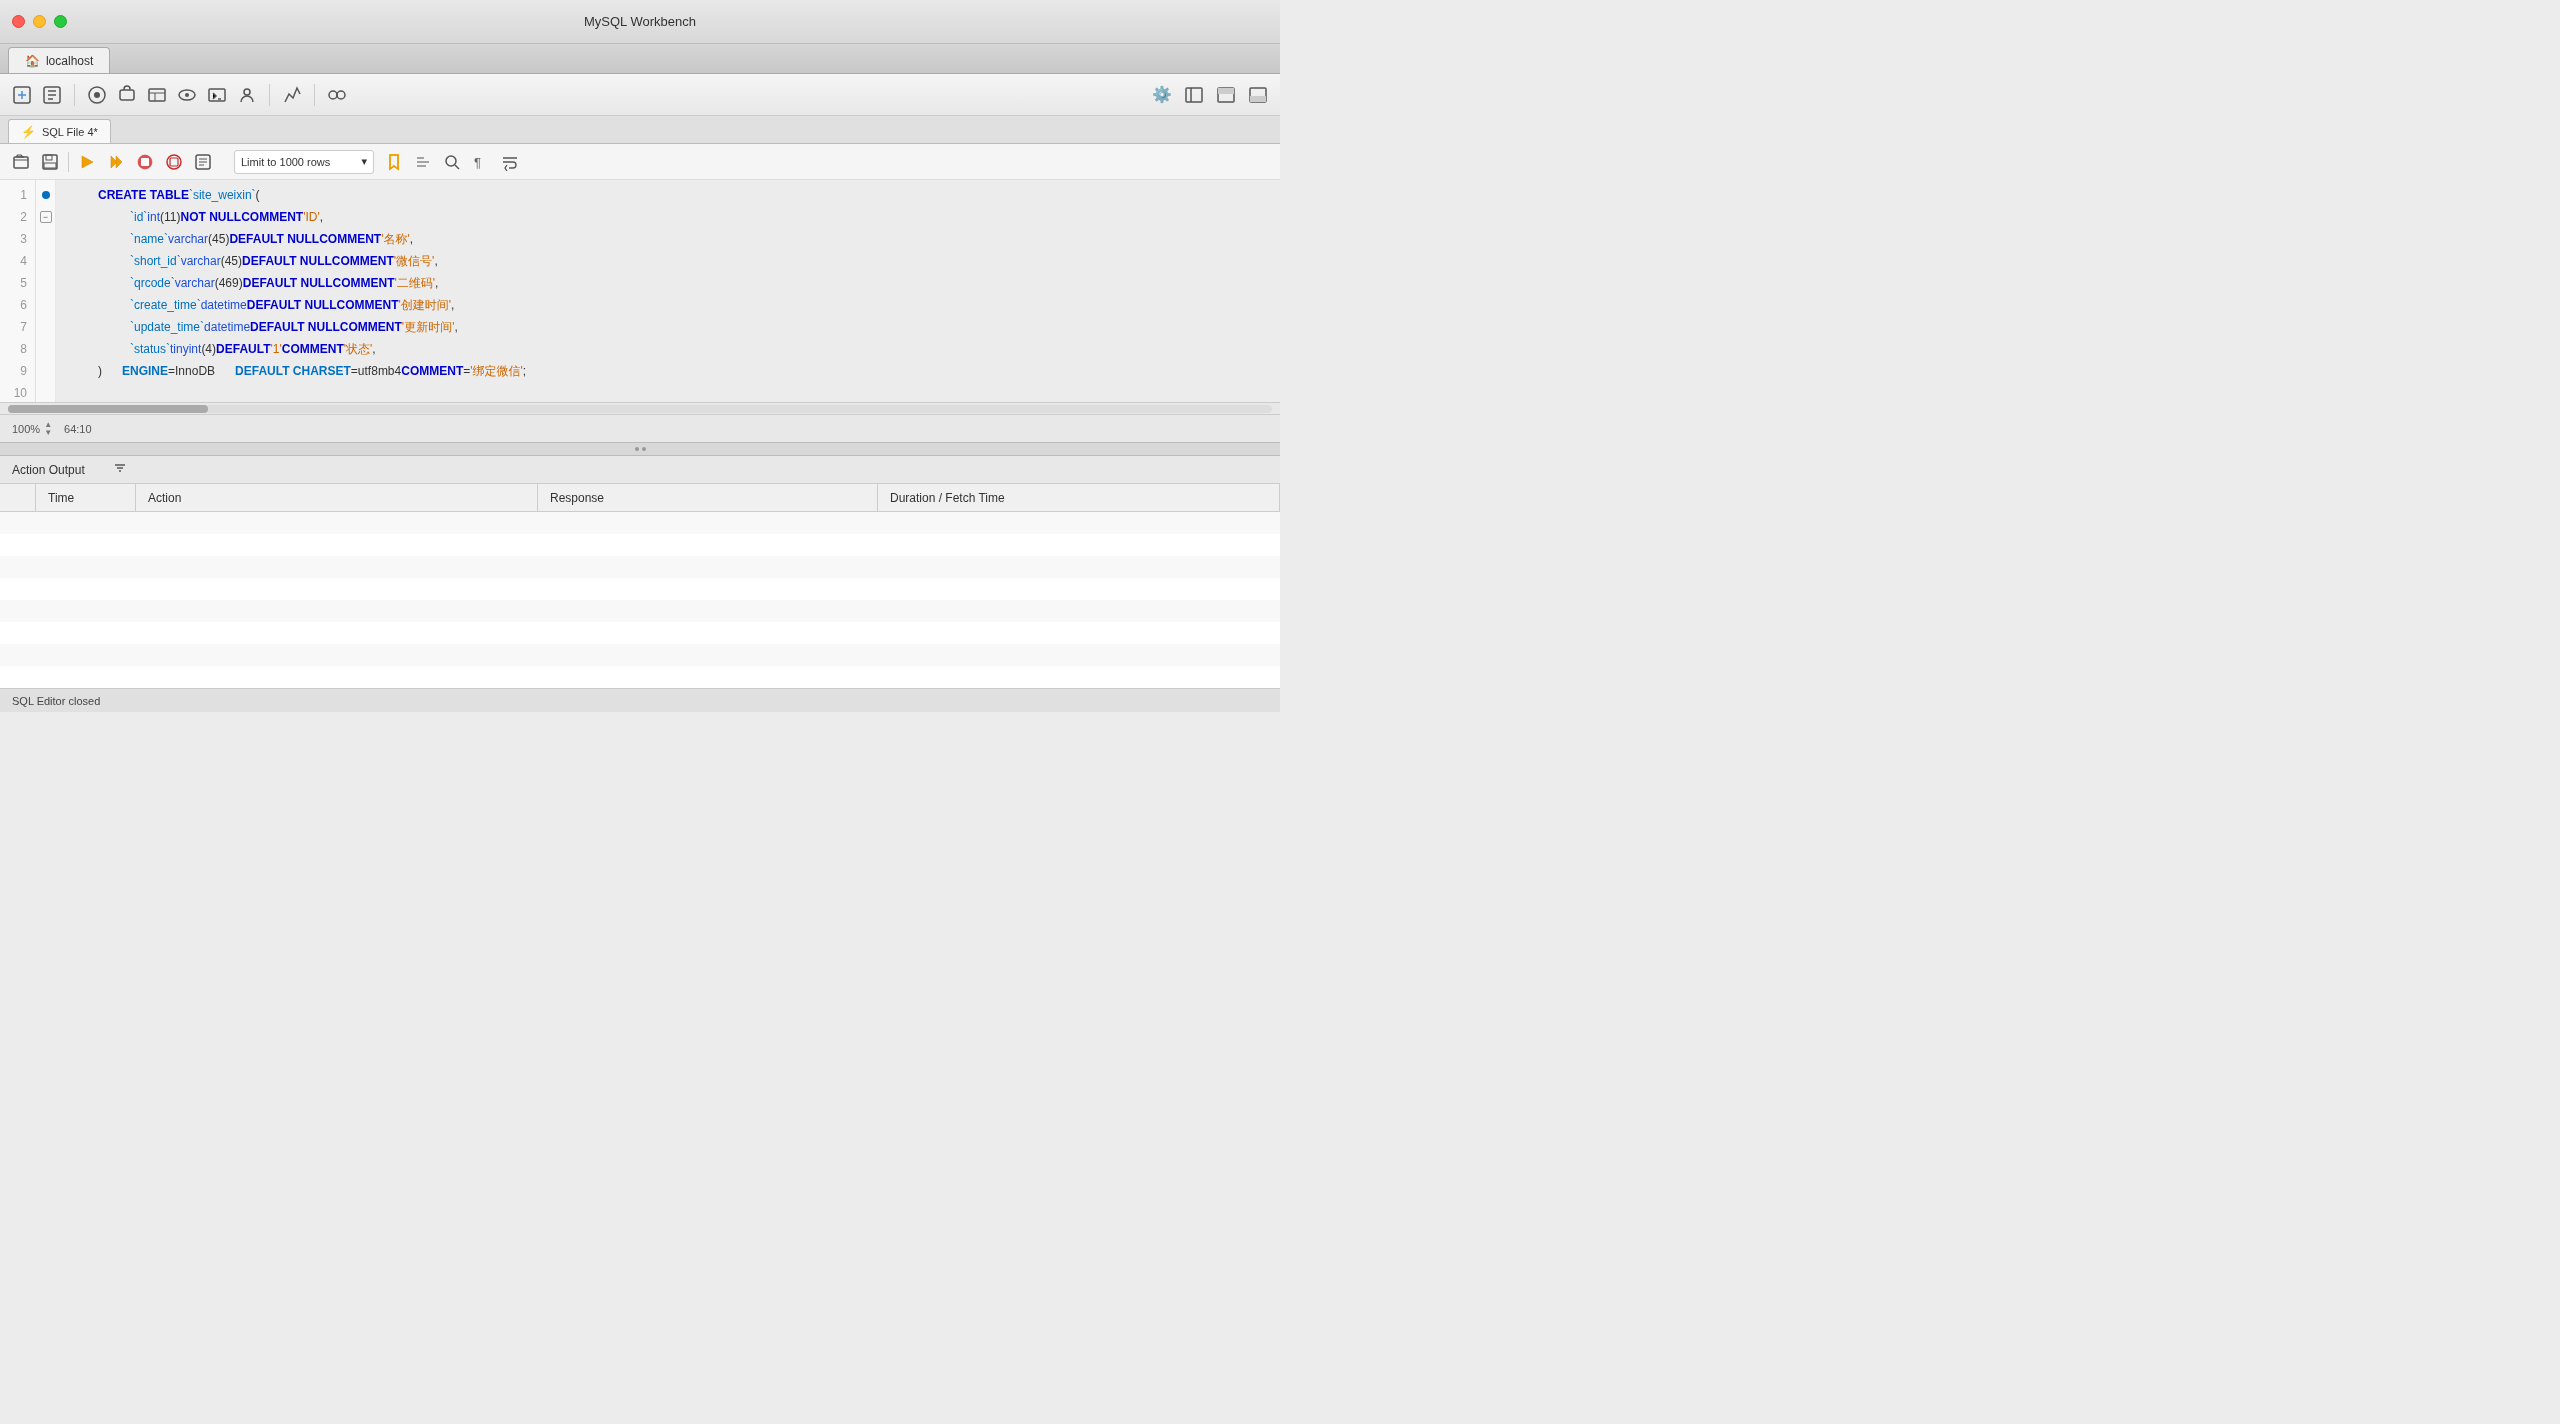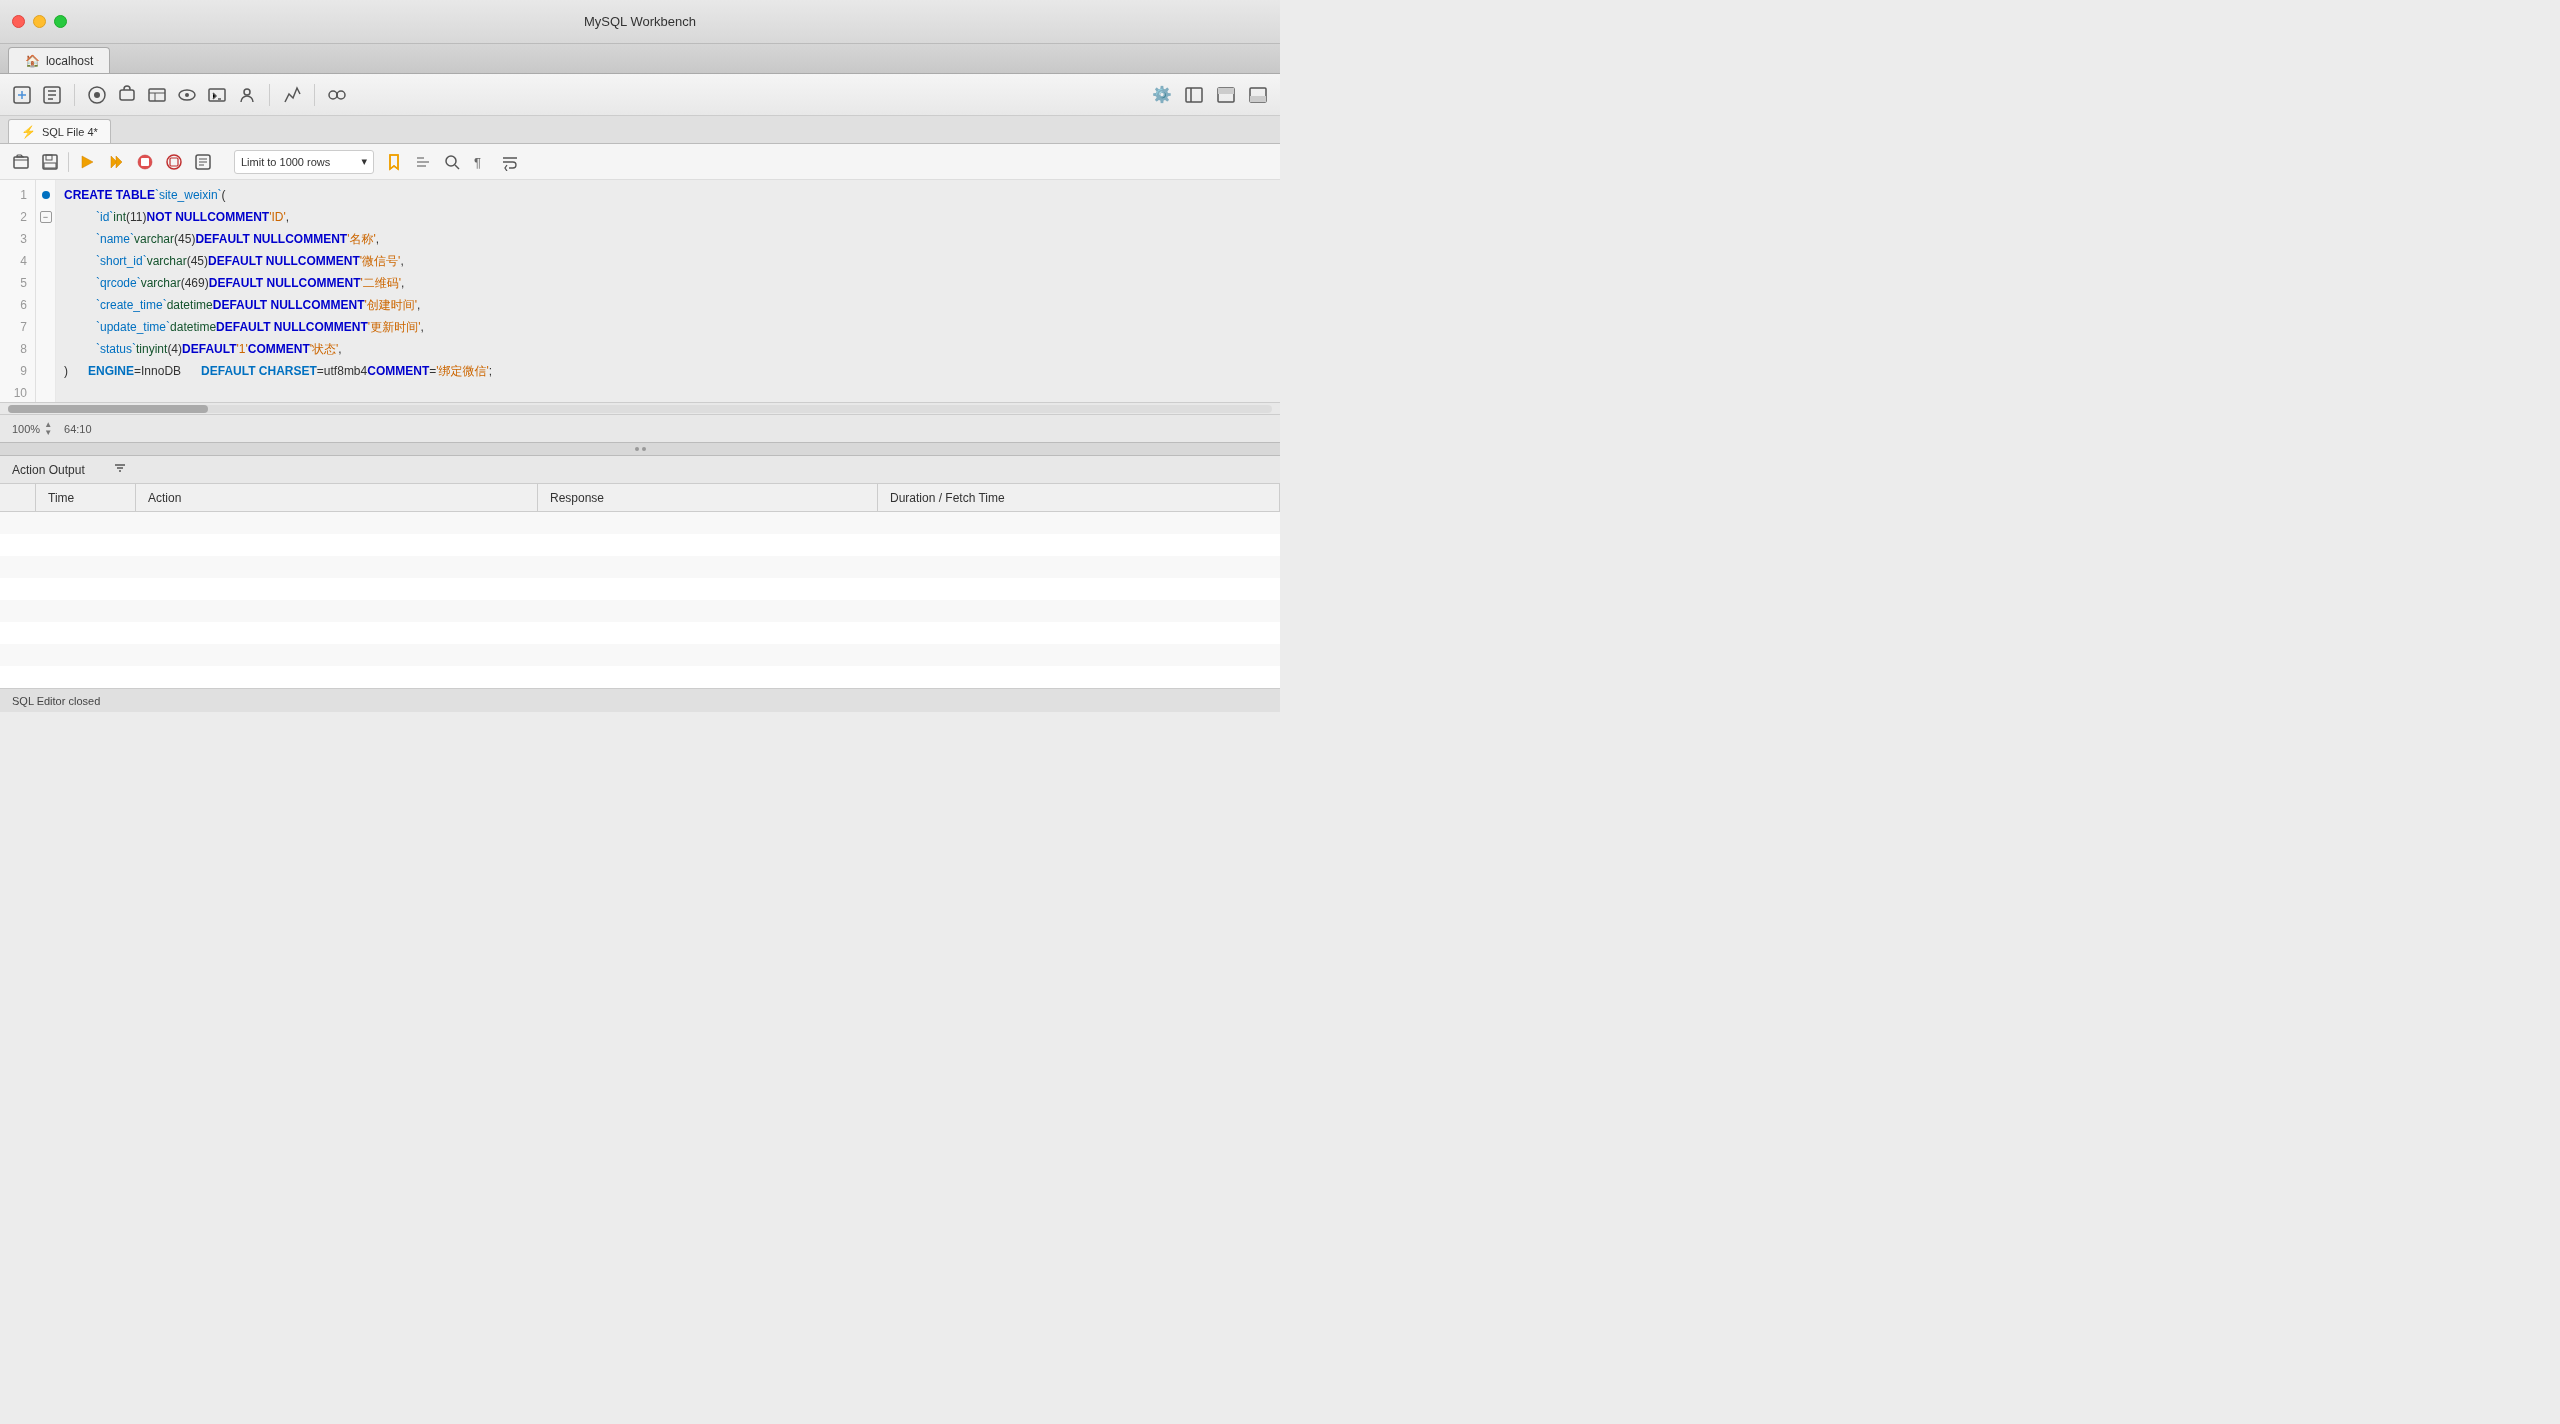--- a/index.html
+++ b/index.html
@@ -215,26 +215,27 @@
     .code-content {
       flex: 1;
       padding: 4px 0 4px 8px;
       overflow: auto;
     }
     .code-line {
       height: 22px;
       white-space: pre;
       display: flex;
       align-items: center;
+      margin-left: 34px;
     }
 
     
     .kw { color: #0000cc; font-weight: bold; } 
     .kw2 { color: #007f00; font-weight: bold; padding-left: 20px; } 
-    .fn { color: #14532d; } 
+    .fn { color: #1d4ed8; } 
     .str { color: #cc6600; } 
     .id { color: #0070c0; } 
     .punct { color: #333; } 
     .plain { color: #333; }
 
     
     .status-bar {
       height: 28px;
       background: #e8e8e8;
       border-top: 1px solid #ccc;

